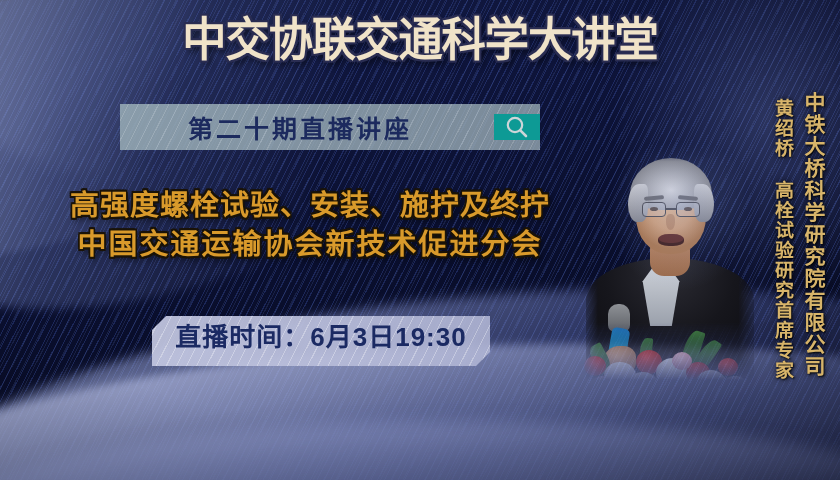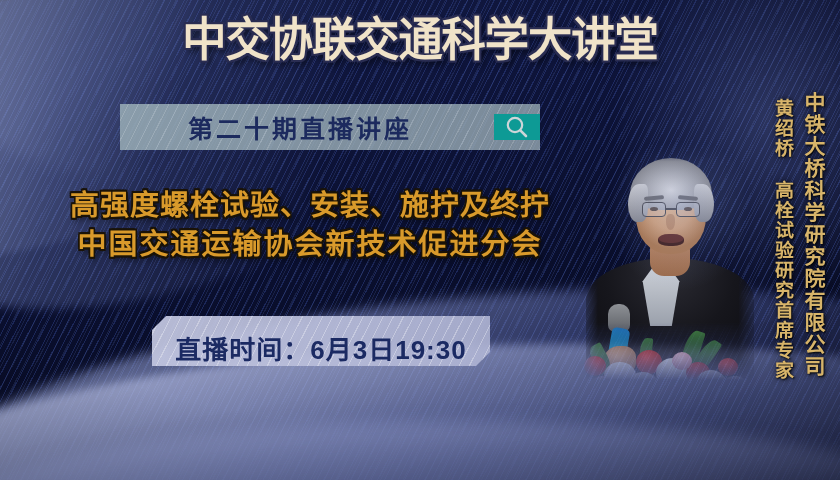--- a/index.html
+++ b/index.html
@@ -173,21 +173,21 @@
       1.6px 1.6px 0 #1a1308, -1.6px 1.6px 0 #1a1308, 1.6px -1.6px 0 #1a1308, -1.6px -1.6px 0 #1a1308,
       3px 4px 6px rgba(0,0,0,.6);
     white-space:nowrap;
   }
   .topic div:nth-child(2){letter-spacing:2px;}
 
   
   .time-badge{
     position:absolute;left:152px;top:316px;
     width:338px;height:50px;
-    display:flex;align-items:flex-end;justify-content:center;
+    display:flex;align-items:flex-start;justify-content:center;
     background:linear-gradient(120deg,rgba(196,200,226,.93),rgba(176,181,212,.88));
     clip-path:polygon(14px 0, 100% 0, 100% calc(100% - 14px), calc(100% - 14px) 100%, 0 100%, 0 14px);
     overflow:hidden;
   }
   .time-badge::after{
     content:"";position:absolute;inset:0;
     background:repeating-linear-gradient(-63deg,
       rgba(255,255,255,.30) 0px, rgba(255,255,255,.30) 1px,
       rgba(255,255,255,0) 1px, rgba(255,255,255,0) 9px);
   }

